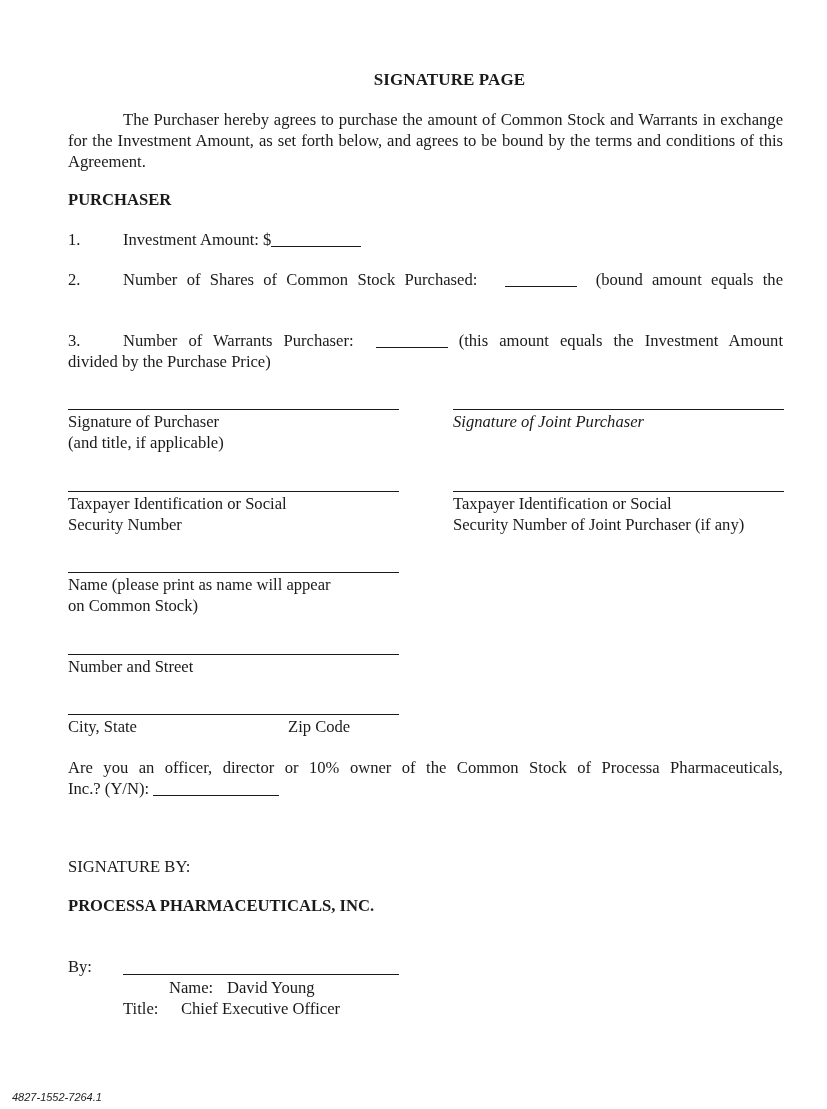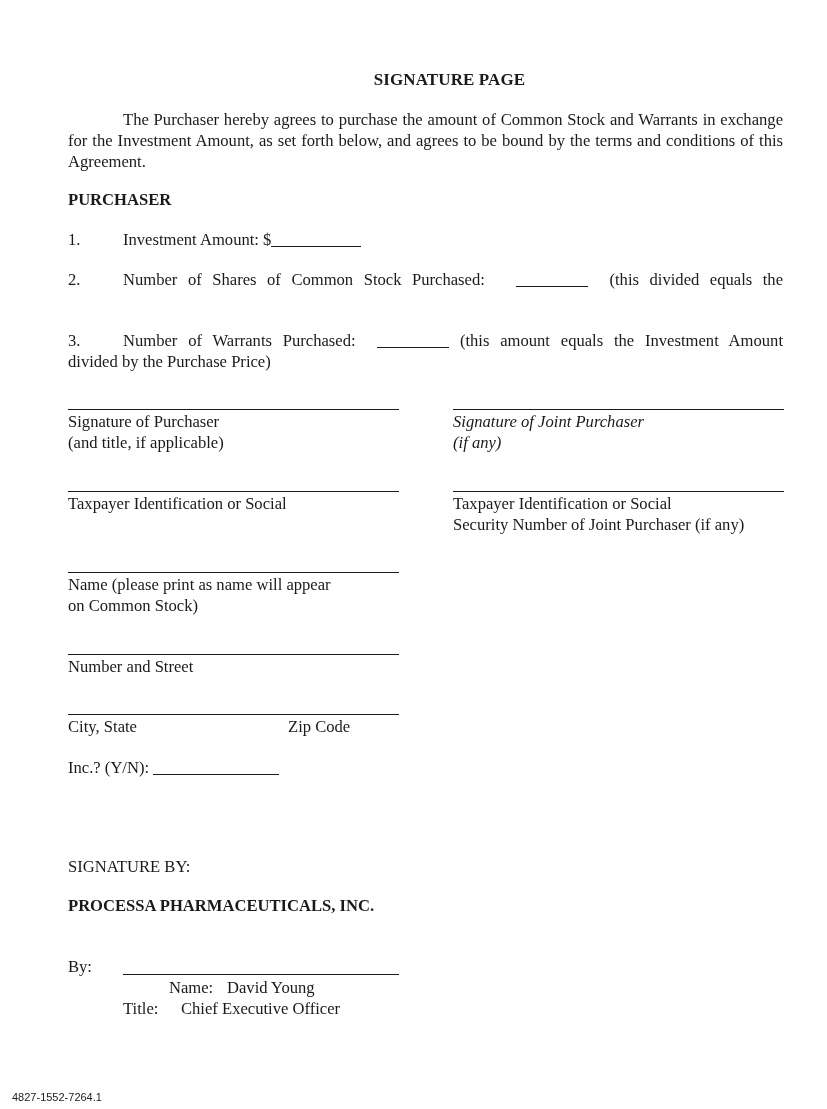--- a/index.html
+++ b/index.html
@@ -20,65 +20,65 @@
     .bold { font-weight: bold; }
     .num { display: inline-block; width: 55px; }
     .blank {
       display: inline-block; border-bottom: 1px solid #1a1a1a;
       height: 14px; vertical-align: baseline; margin-bottom: -2px;
     }
     .rule { height: 0; border-top: 1.3px solid #1a1a1a; }
     .label { line-height: 21px; }
     .footer {
       left: 12px; top: 1091px; font-family: "Liberation Sans", "DejaVu Sans", sans-serif;
-      font-size: 11px; color: #222;
+      font-size: 11px; color: #222; font-style: italic;
     }
     .justify-line { text-align: justify; text-align-last: justify; }
   </style>
 </head>
 <body>
 
 <div class="abs title">SIGNATURE PAGE</div>
 
 <div class="abs para indent" style="top:109px;">The Purchaser hereby agrees to purchase the amount of Common Stock and Warrants in exchange for the Investment Amount, as set forth below, and agrees to be bound by the terms and conditions of this Agreement.</div>
 
 <div class="abs bold" style="left:68px; top:190px;">PURCHASER</div>
 
 <div class="abs" style="left:68px; top:230px;">
   <span class="num">1.</span><span>Investment Amount:  $</span><span class="blank" style="width:90px;"></span>
 </div>
 
 <div class="abs para" style="top:269px;">
   <div class="justify-line">
-    <span class="num" style="text-align:left;">2.</span><span>Number of Shares of Common Stock Purchased:</span>&nbsp;&nbsp;&nbsp;<span class="blank" style="width:72px;"></span>&nbsp;&nbsp;<span>(this divided equals the</span>
+    <span class="num" style="text-align:left;">2.</span><span>Number of Shares of Common Stock Purchased:</span>&nbsp;&nbsp;&nbsp;<span class="blank" style="width:72px;"></span>&nbsp;&nbsp;<span>(bound amount equals the</span>
   </div>
 </div>
 
 <div class="abs para" style="top:330px;">
   <div class="justify-line">
-    <span class="num">3.</span><span>Number of Warrants Purchased:</span>&nbsp;&nbsp;<span class="blank" style="width:72px;"></span>&nbsp;<span>(this amount equals the Investment Amount</span>
+    <span class="num">3.</span><span>Number of Warrants Purchaser:</span>&nbsp;&nbsp;<span class="blank" style="width:72px;"></span>&nbsp;<span>(this amount equals the Investment Amount</span>
   </div>
   <div><span>divided by the Purchase Price)</span></div>
 </div>
 
 <div class="abs rule" style="left:68px; top:409px; width:331px;"></div>
 <div class="abs label" style="left:68px; top:411px;">
   <div>Signature of Purchaser</div>
   <div>(and title, if applicable)</div>
 </div>
 
 <div class="abs rule" style="left:453px; top:409px; width:331px;"></div>
 <div class="abs label" style="left:453px; top:411px;font-style:italic;">
   <div>Signature of Joint Purchaser</div>
-  <div>(if any)</div>
 </div>
 
 <div class="abs rule" style="left:68px; top:491px; width:331px;"></div>
 <div class="abs label" style="left:68px; top:493px;">
   <div>Taxpayer Identification or Social</div>
+  <div>Security Number</div>
 </div>
 
 <div class="abs rule" style="left:453px; top:491px; width:331px;"></div>
 <div class="abs label" style="left:453px; top:493px;">
   <div>Taxpayer Identification or Social</div>
   <div>Security Number of Joint Purchaser (if any)</div>
 </div>
 
 <div class="abs rule" style="left:68px; top:572px; width:331px;"></div>
 <div class="abs label" style="left:68px; top:574px;">
@@ -87,20 +87,21 @@
 </div>
 
 <div class="abs rule" style="left:68px; top:654px; width:331px;"></div>
 <div class="abs label" style="left:68px; top:656px;">Number and Street</div>
 
 <div class="abs rule" style="left:68px; top:714px; width:331px;"></div>
 <div class="abs label" style="left:68px; top:716px;">City, State</div>
 <div class="abs label" style="left:288px; top:716px;">Zip Code</div>
 
 <div class="abs para" style="top:757px;">
+  <div class="justify-line">Are you an officer, director or 10% owner of the Common Stock of Processa Pharmaceuticals,</div>
   <div><span>Inc.? (Y/N):</span> <span class="blank" style="width:126px;"></span></div>
 </div>
 
 <div class="abs" style="left:68px; top:857px;">SIGNATURE BY:</div>
 <div class="abs bold" style="left:68px; top:896px;">PROCESSA PHARMACEUTICALS, INC.</div>
 
 <div class="abs" style="left:68px; top:957px;">By:</div>
 <div class="abs rule" style="left:123px; top:974px; width:276px;"></div>
 
 <div class="abs label" style="left:123px; top:977px;">

